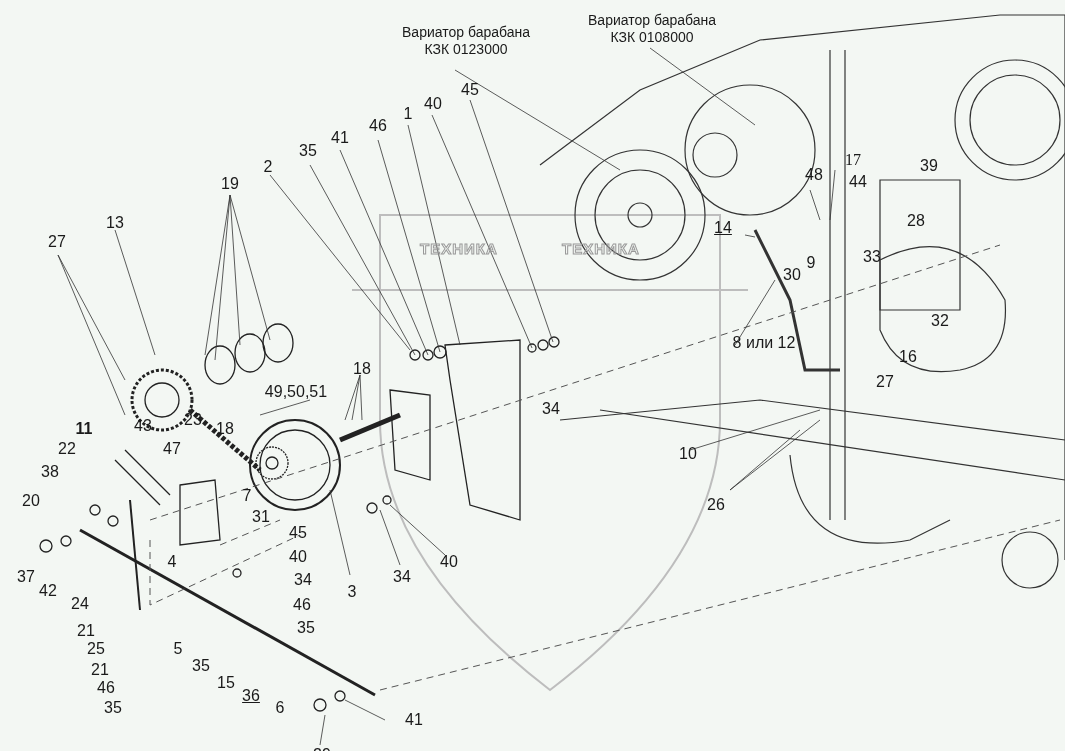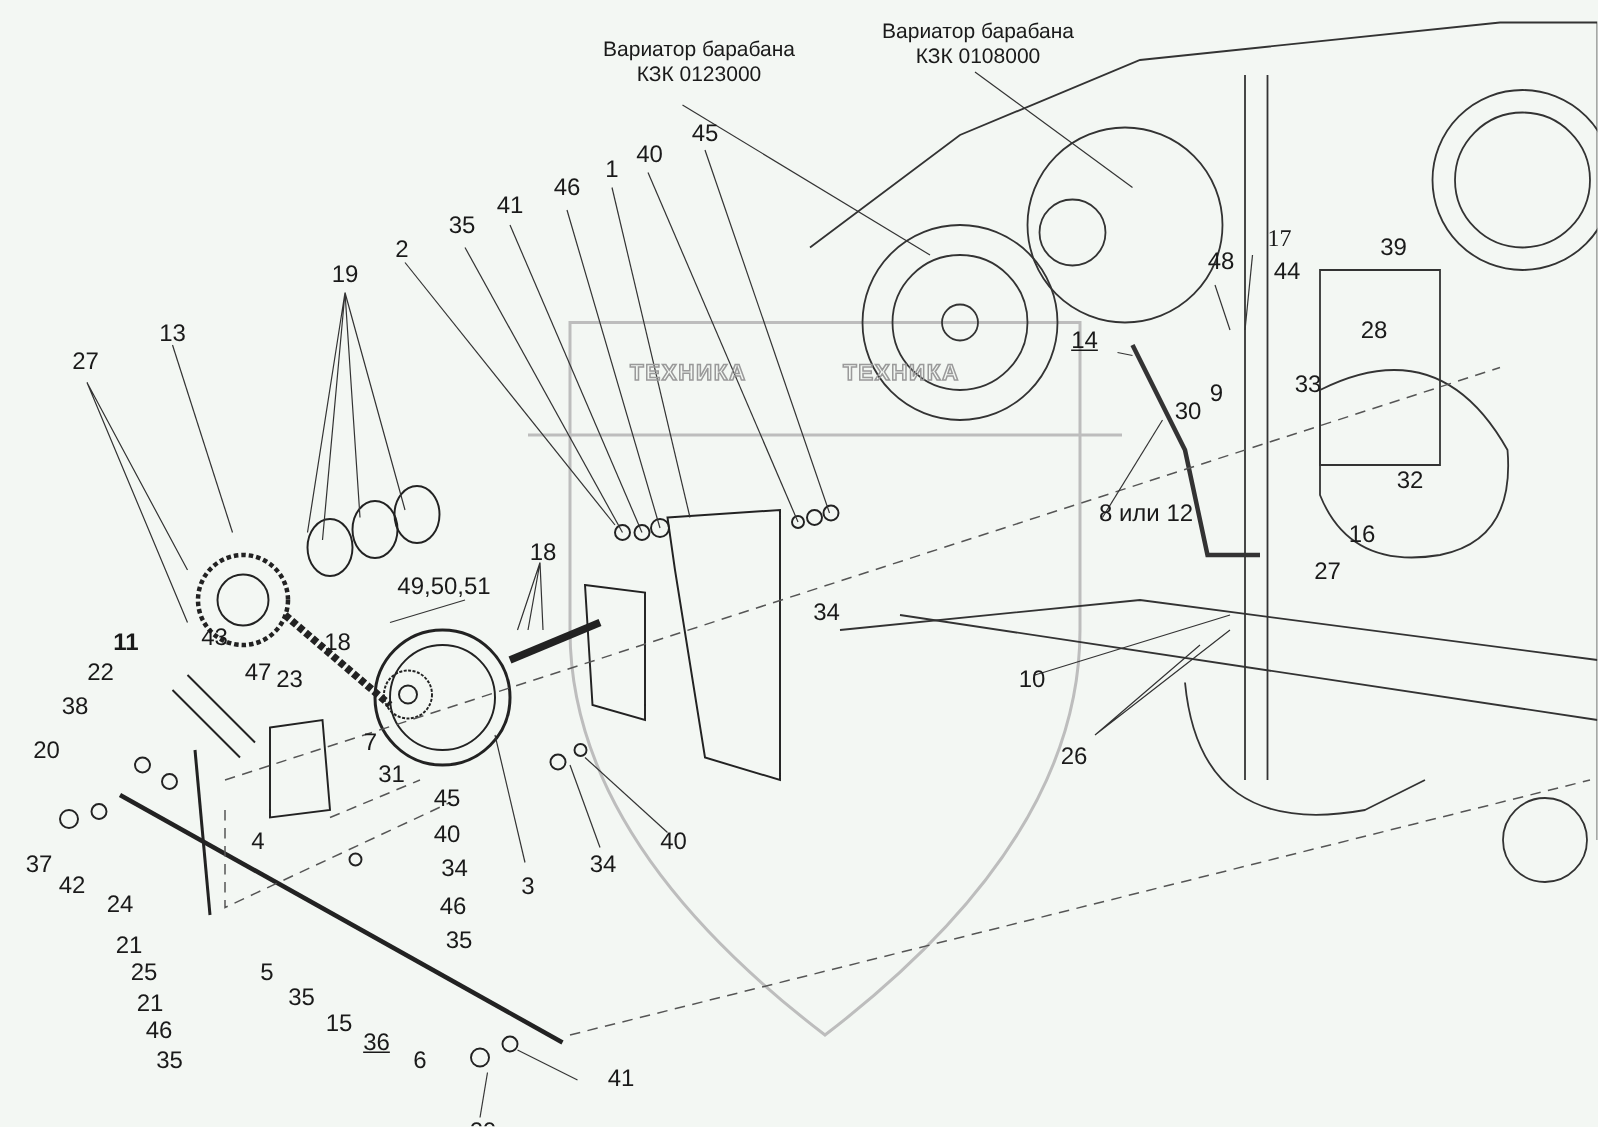--- a/index.html
+++ b/index.html
@@ -132,21 +132,21 @@
   <div class="lbl" style="left:378px;top:126px;">46</div>
   <div class="lbl" style="left:408px;top:114px;">1</div>
   <div class="lbl" style="left:433px;top:104px;">40</div>
   <div class="lbl" style="left:470px;top:90px;">45</div>
   <div class="lbl" style="left:296px;top:392px;">49,50,51</div>
   <div class="lbl" style="left:362px;top:369px;">18</div>
   <div class="lbl" style="left:84px;top:429px;font-weight:bold;">11</div>
   <div class="lbl" style="left:143px;top:426px;">43</div>
   <div class="lbl" style="left:67px;top:449px;">22</div>
   <div class="lbl" style="left:172px;top:449px;">47</div>
-  <div class="lbl" style="left:193px;top:454px;text-align:center;">23</div>
+  <div class="lbl" style="left:193px;top:420px;text-align:center;">23</div>
   <div class="lbl" style="left:225px;top:429px;">18</div>
   <div class="lbl" style="left:247px;top:496px;">7</div>
   <div class="lbl" style="left:50px;top:472px;">38</div>
   <div class="lbl" style="left:31px;top:501px;">20</div>
   <div class="lbl" style="left:261px;top:517px;">31</div>
   <div class="lbl" style="left:298px;top:533px;">45</div>
   <div class="lbl" style="left:298px;top:557px;">40</div>
   <div class="lbl" style="left:172px;top:562px;">4</div>
   <div class="lbl" style="left:303px;top:580px;">34</div>
   <div class="lbl" style="left:302px;top:605px;">46</div>

